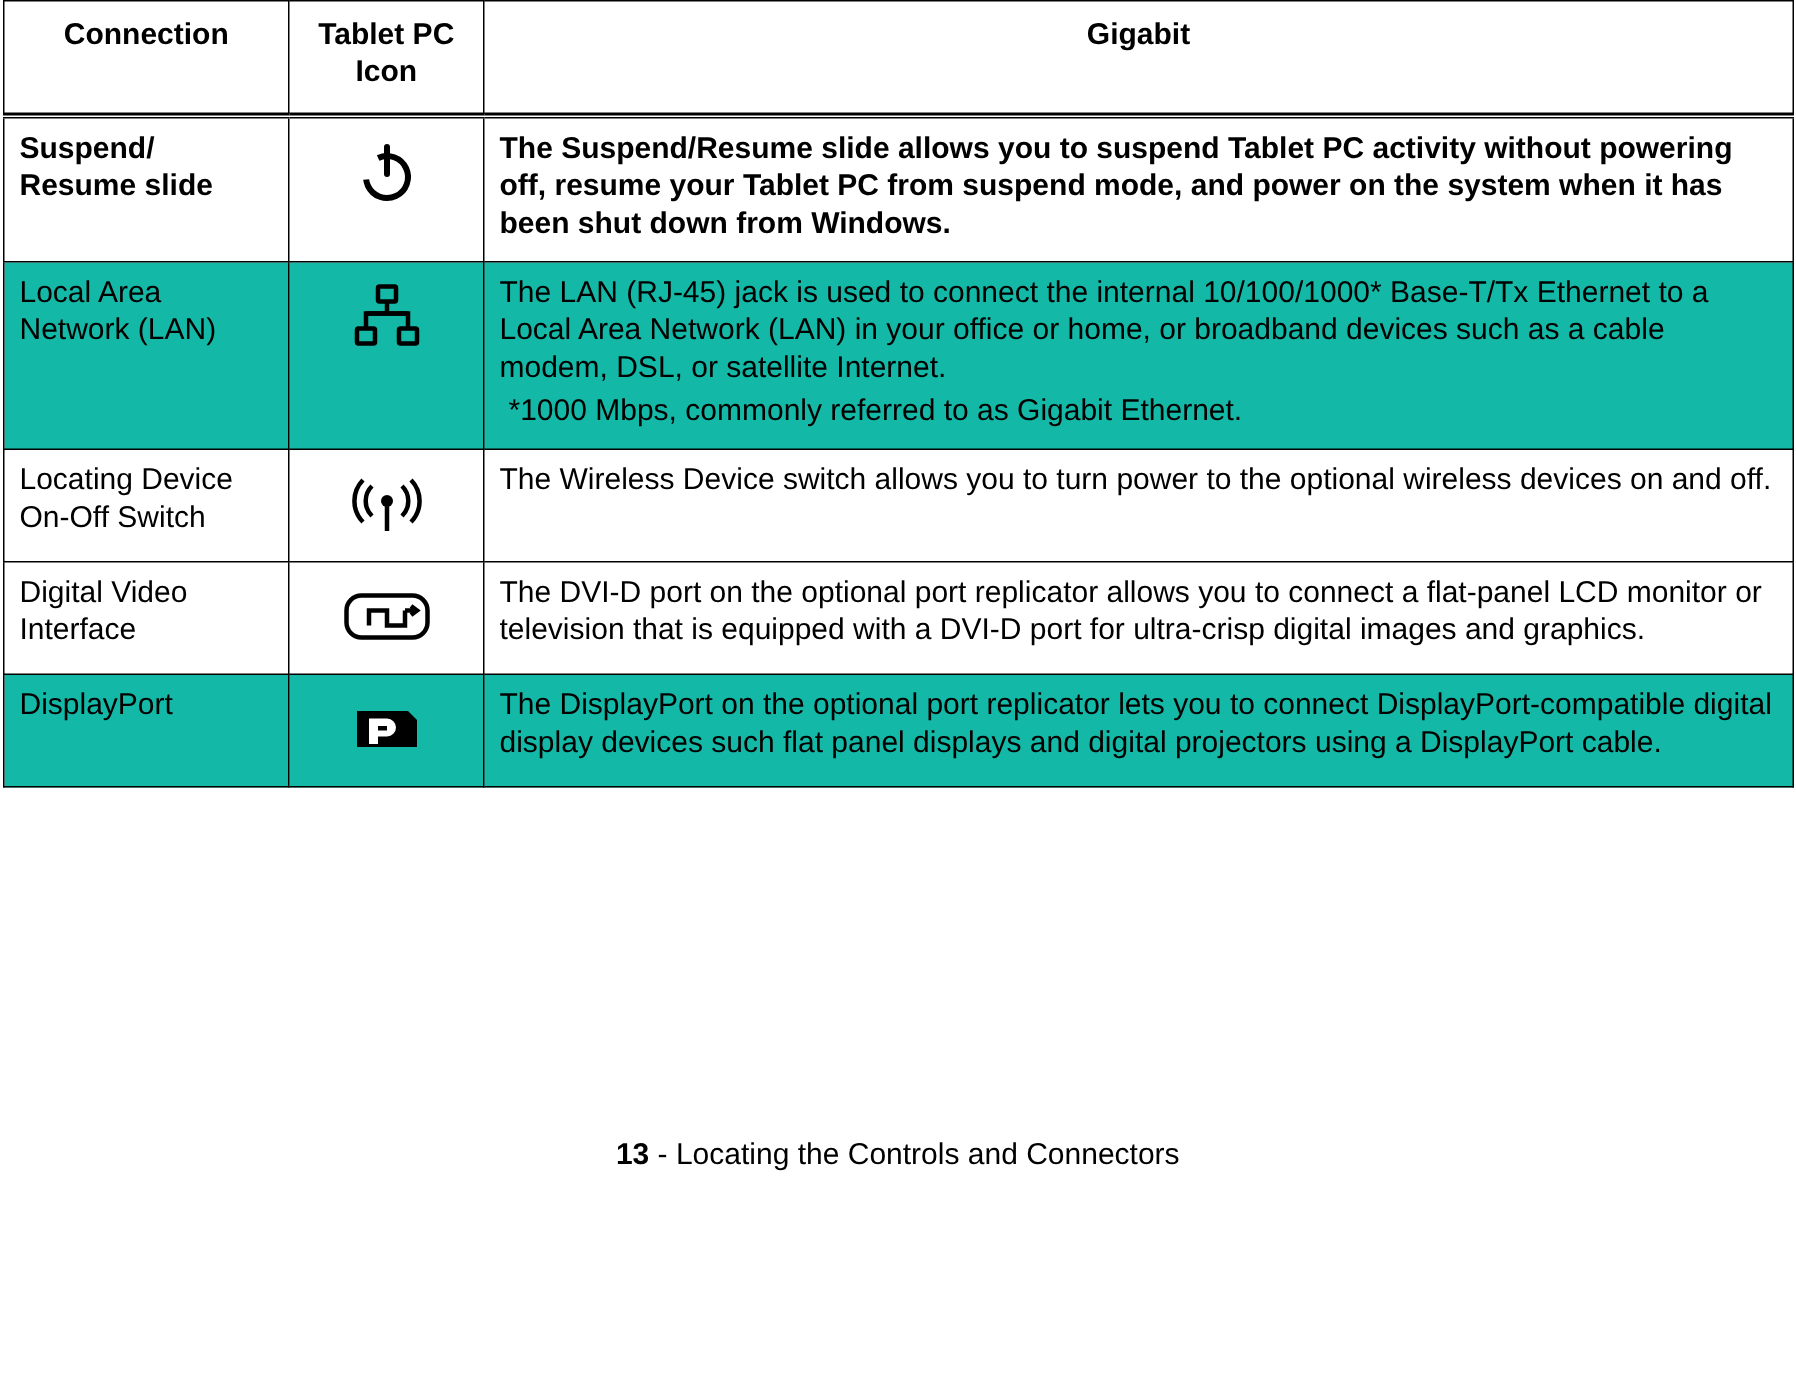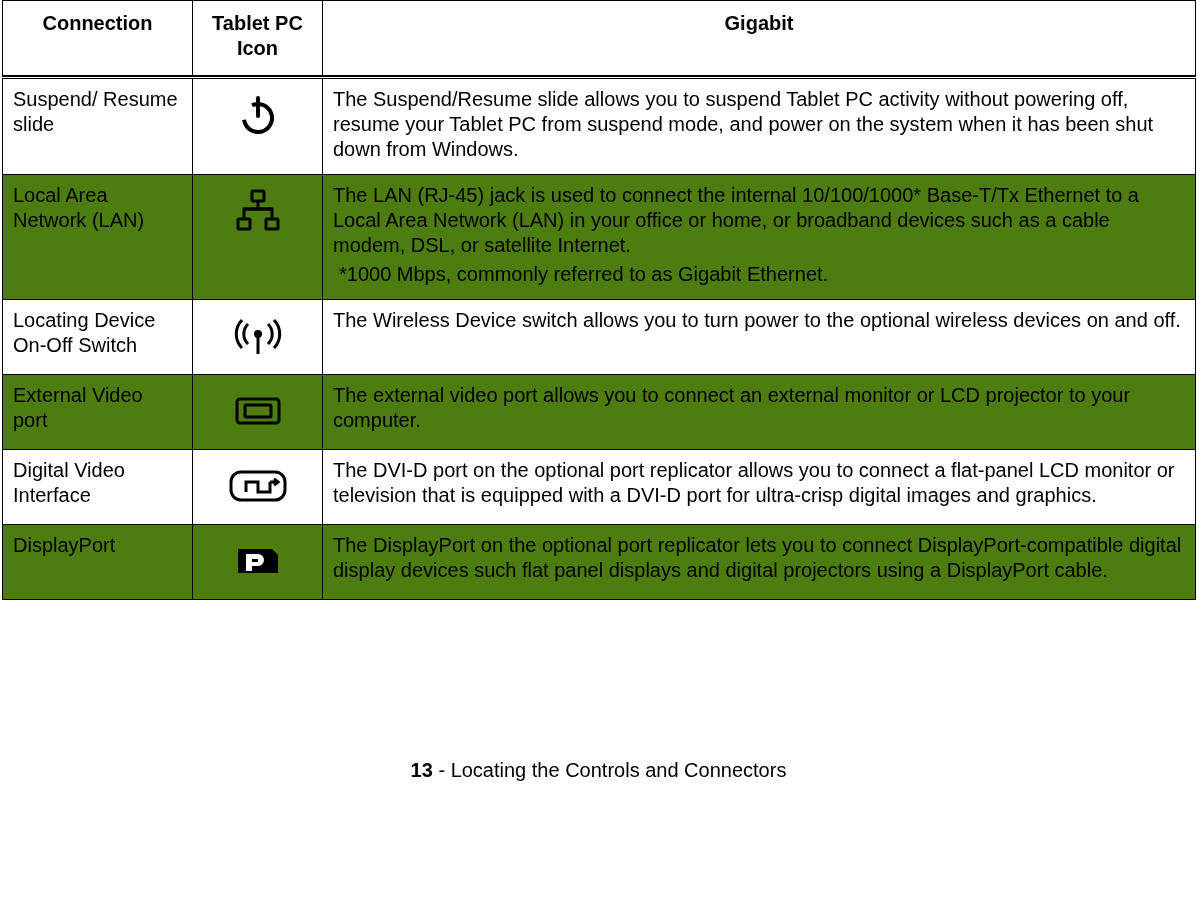--- a/index.html
+++ b/index.html
@@ -43,22 +43,22 @@
   tr.sep td {
     border-left: 1px solid #000;
     border-right: 1px solid #000;
     border-top: 1px solid #000;
     border-bottom: 3px double #000;
     padding: 0;
     height: 0px;
     line-height: 0;
     font-size: 0;
   }
-  tr.sep-wrap td { border-top: 3px double #000; }
-  tr.even td { background: #4d7c0f; }
+  tr.sep-wrap td { border-top: 3px double #000; font-weight: bold; }
+  tr.even td { background: #14b8a6; }
   td.icon-cell { text-align: center; vertical-align: middle; }
   td.icon-cell .icon-wrap {
     display: flex;
     align-items: center;
     justify-content: center;
     height: 100%;
     min-height: 56px;
   }
   .conn-name { font-size: 20px; }
   .purpose p { margin: 0 0 2px 0; }
@@ -145,34 +145,20 @@
             <path d="M37 8 A14 14 0 0 1 37 28" fill="none" stroke="#000" stroke-width="3"></path>
             <path d="M43 4 A20 20 0 0 1 43 32" fill="none" stroke="#000" stroke-width="3"></path>
           </svg>
         </div>
       </td>
       <td class="purpose">
         <p>The Wireless Device switch allows you to turn power to the optional wireless devices on and off.</p>
       </td>
     </tr>
 
-    <tr class="even">
-      <td class="conn-name">External Video port</td>
-      <td class="icon-cell">
-        <div class="icon-wrap">
-          <svg class="icon" width="46" height="32" viewBox="0 0 46 32">
-            <rect x="2" y="4" width="42" height="24" rx="3" fill="none" stroke="#000" stroke-width="3"></rect>
-            <rect x="10" y="10" width="26" height="12" rx="1" fill="none" stroke="#000" stroke-width="3"></rect>
-          </svg>
-        </div>
-      </td>
-      <td class="purpose">
-        <p>The external video port allows you to connect an external monitor or LCD projector to your computer.</p>
-      </td>
-    </tr>
 
     <tr>
       <td class="conn-name">Digital Video Interface</td>
       <td class="icon-cell">
         <div class="icon-wrap">
           <svg class="icon" width="60" height="36" viewBox="0 0 60 36">
             <rect x="3" y="4" width="54" height="28" rx="10" fill="none" stroke="#000" stroke-width="3"></rect>
             <path d="M18 24 V14 H30 V24 H42 V14" fill="none" stroke="#000" stroke-width="3" stroke-linejoin="miter"></path>
             <polyline points="42,14 48,14" fill="none" stroke="#000" stroke-width="3"></polyline>
             <polyline points="46,11 50,14 46,17" fill="none" stroke="#000" stroke-width="3" stroke-linejoin="miter"></polyline>

